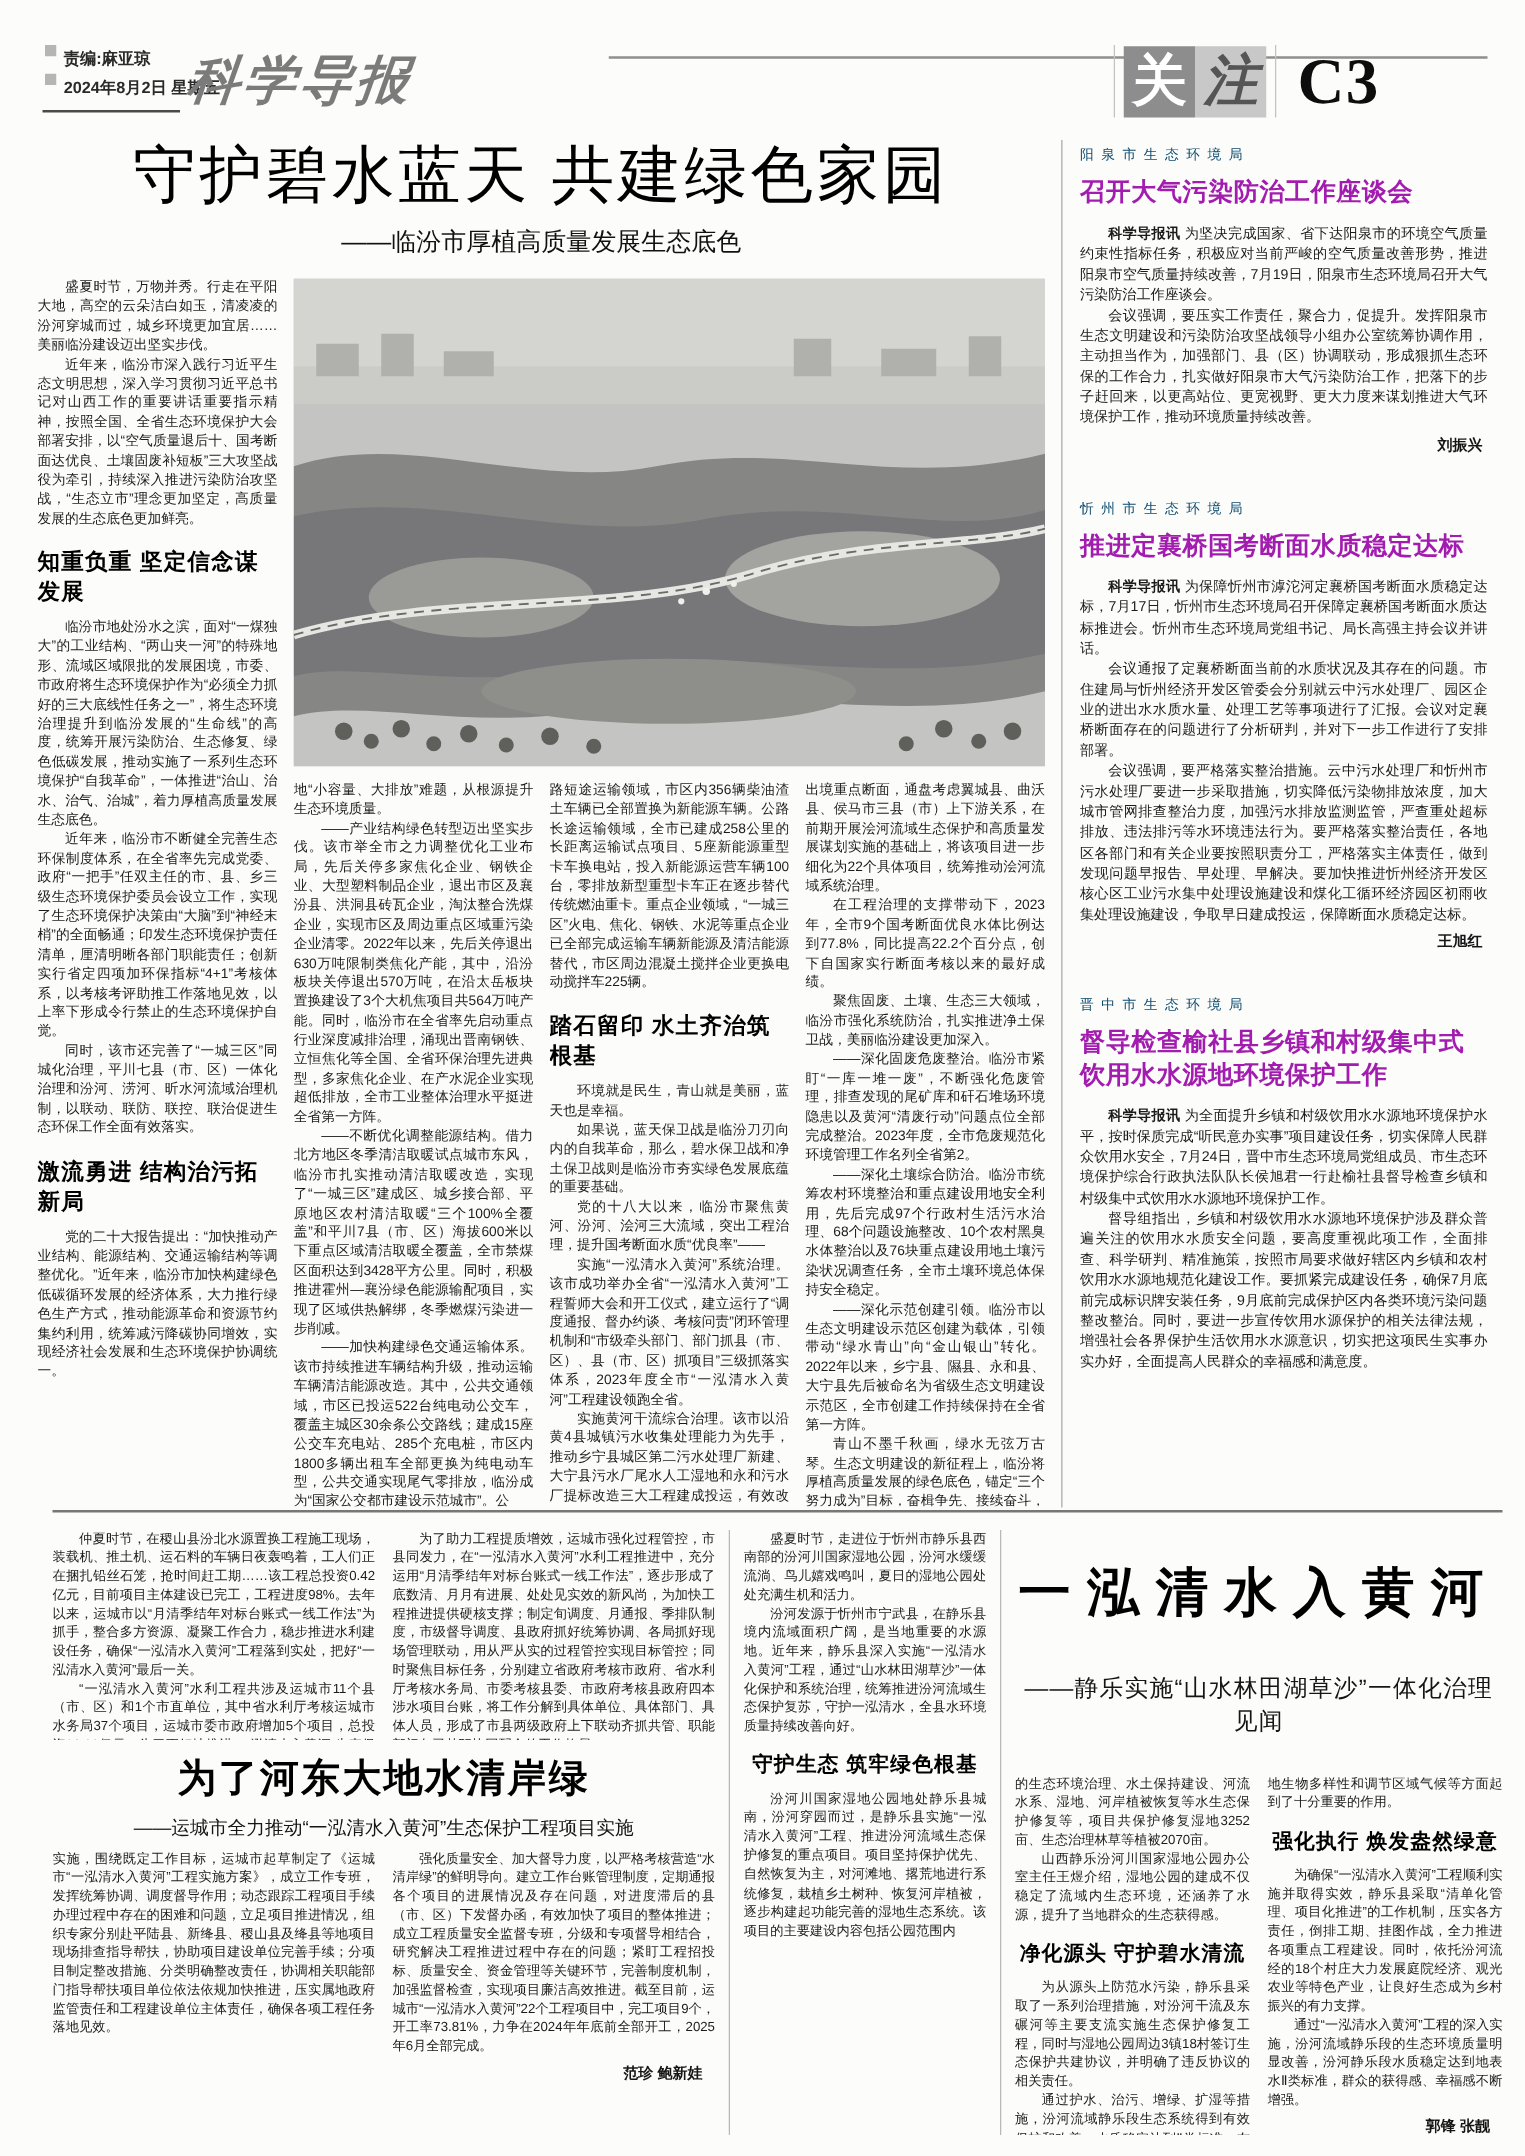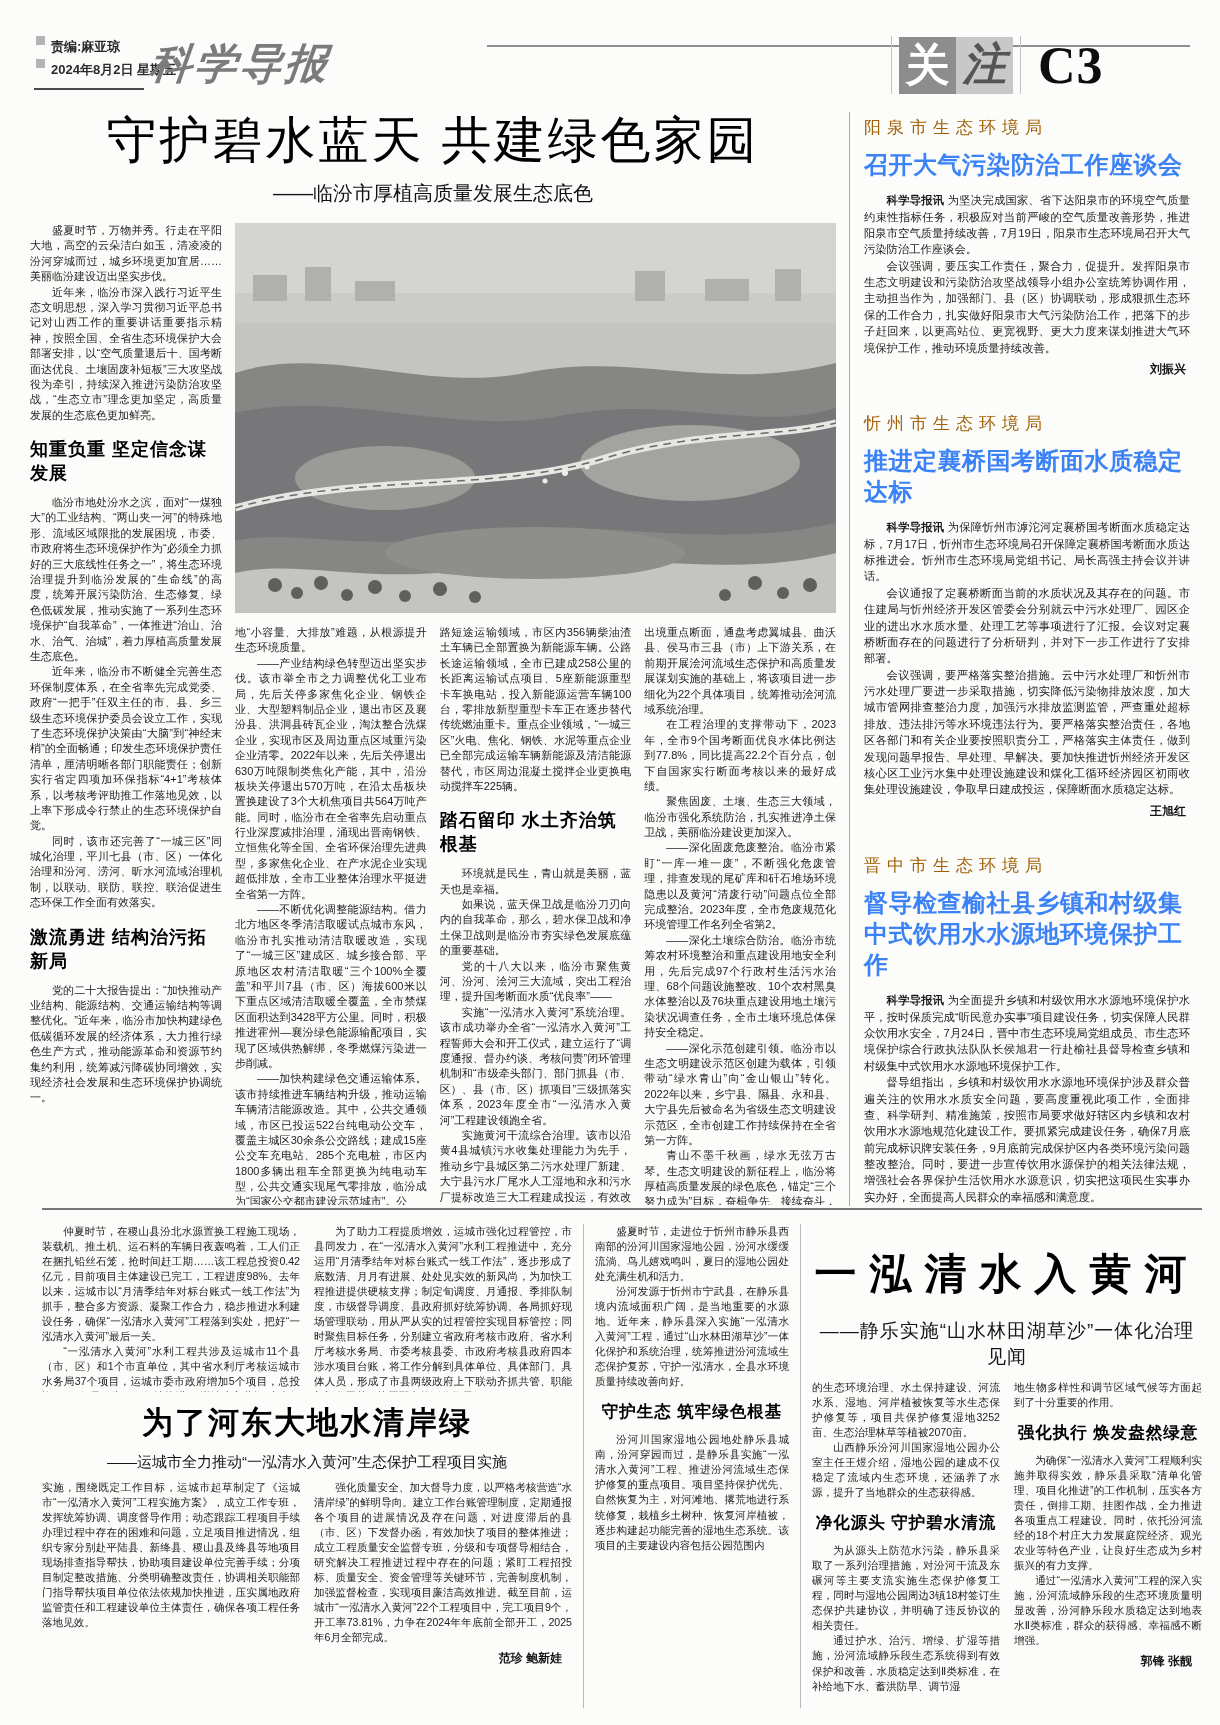--- a/index.html
+++ b/index.html
@@ -38,40 +38,40 @@
   .para { font-size:11px; line-height:1.40; text-align:justify; text-indent:2em; color:#1b1b1b; }
   .para.cont { text-indent:0; }
   .para b.lead { font-weight:bold; }
   .subhead { font-size:18px; font-weight:900; letter-spacing:1px; margin:14px 0 10px; color:#000; }
   .byline { text-align:right; font-weight:bold; font-size:12px; padding-right:10px; margin-top:5px; }
 
   
   .sidebar { position:absolute; left:849px; top:112px; width:341px; height:1094px;
              border-left:1px solid #a8a8a8; padding-left:14px; overflow:hidden; }
   .sb-art { margin-bottom:34px; }
-  .kicker { font-size:17px; letter-spacing:6px; color:#a16207; margin:4px 0 10px; }
-  .sb-h { font-size:24px; font-weight:900; letter-spacing:0.5px; line-height:1.3; margin-bottom:12px; color:#3b82f6; }
+  .kicker { font-size:11px; letter-spacing:6px; color:#0c4a6e; margin:4px 0 10px; }
+  .sb-h { font-size:20px; font-weight:900; letter-spacing:0.5px; line-height:1.3; margin-bottom:12px; color:#a21caf; }
   .sidebar .para { font-size:11.3px; line-height:1.45; }
   .sidebar .byline { padding-right:4px; }
 
   
   .bottom { position:absolute; left:42px; top:1208px; width:1160px; height:500px;
             border-top:2px solid #777; padding-top:14px; display:flex; }
   .bottom .para { font-size:10.6px; line-height:1.42; }
   .bl { width:530px; flex:none; }
   .bl-top { display:flex; gap:14px; height:168px; overflow:hidden; }
   .bcol-w { width:258px; overflow:hidden; }
   .bl-head { text-align:center; margin:10px 0 6px; }
   .bl-h1 { font-size:31px; font-weight:900; letter-spacing:2px; color:#000; }
   .bl-sub { font-size:15px; margin-top:9px; }
   .bl-bot { display:flex; gap:14px; height:238px; overflow:hidden; margin-top:8px; }
   .vrule { width:1px; background:#b8b8b8; margin:0 11px; flex:none; }
   .bm { width:194px; flex:none; overflow:hidden; }
   .bm .subhead, .br .subhead { text-align:center; font-size:16.5px; margin:12px 0 9px; }
-  .br { flex:1; display:flex; flex-direction:column; }
+  .br { flex:1; display:flex; flex-direction:column;gap:20px; }
   .br-h1 { font-family:"Liberation Serif","DejaVu Serif",serif; font-size:42px; font-weight:bold;
            text-align:center; letter-spacing:13px; margin-top:22px; color:#000; }
   .br-sub { font-size:19px; text-align:center; letter-spacing:1px; margin:16px 0 10px; }
   .br-cols { display:flex; gap:14px; height:328px; overflow:hidden; }
   .br-cols .bcol { flex:1; overflow:hidden; }
 </style>
 </head>
 <body>
 
 <div id="page">

